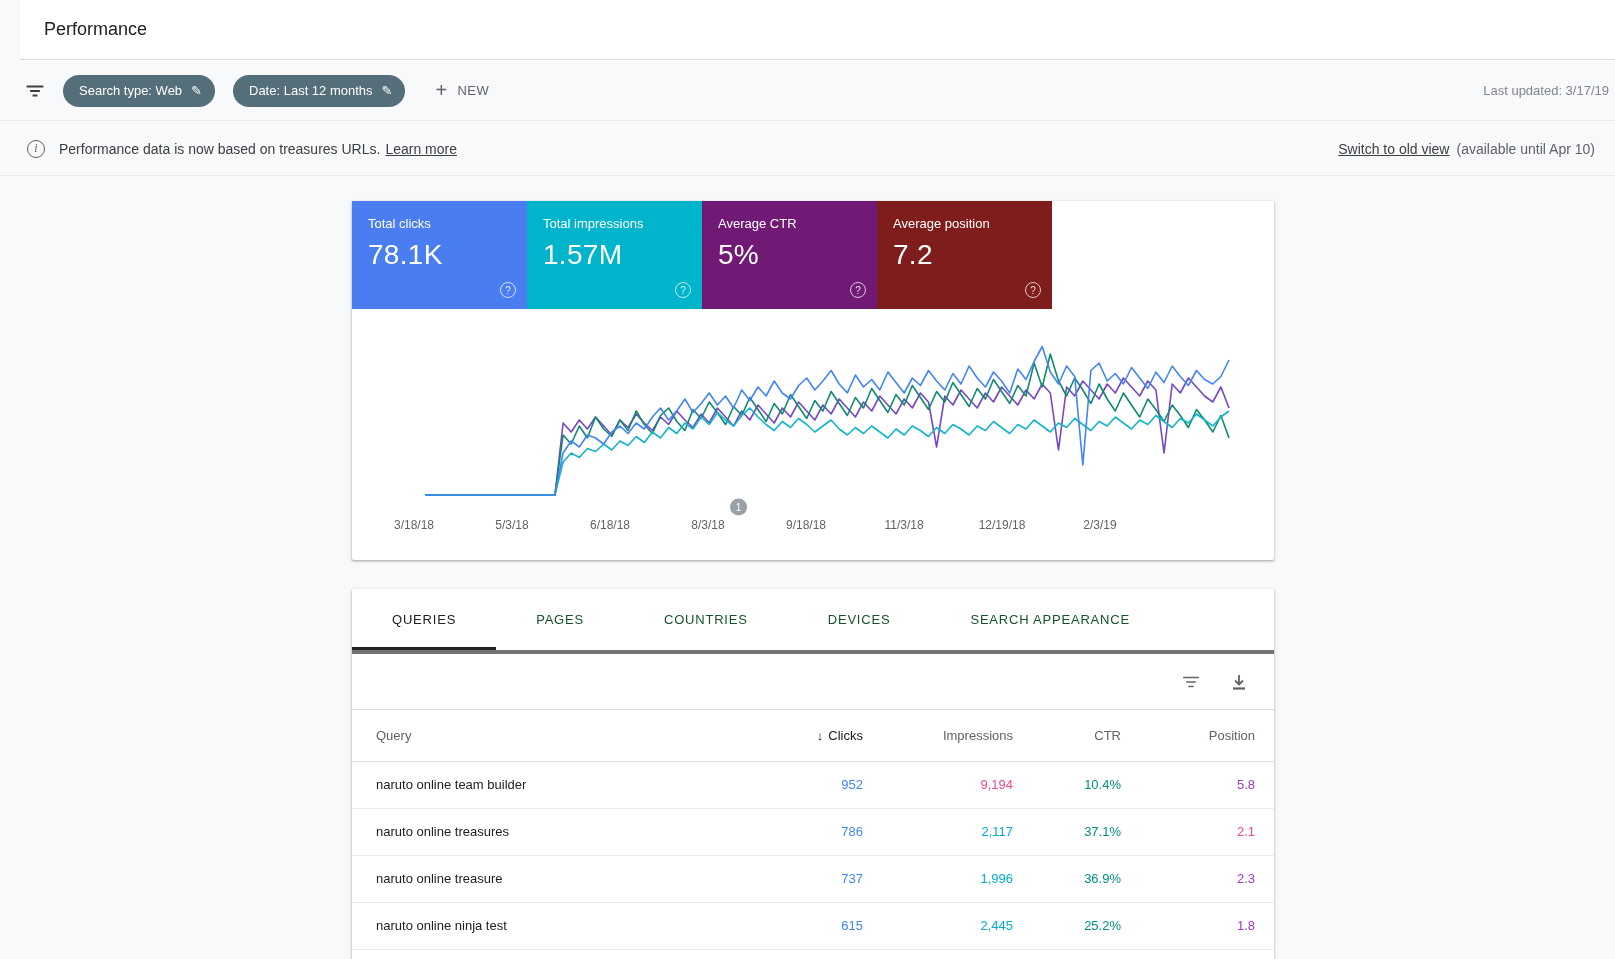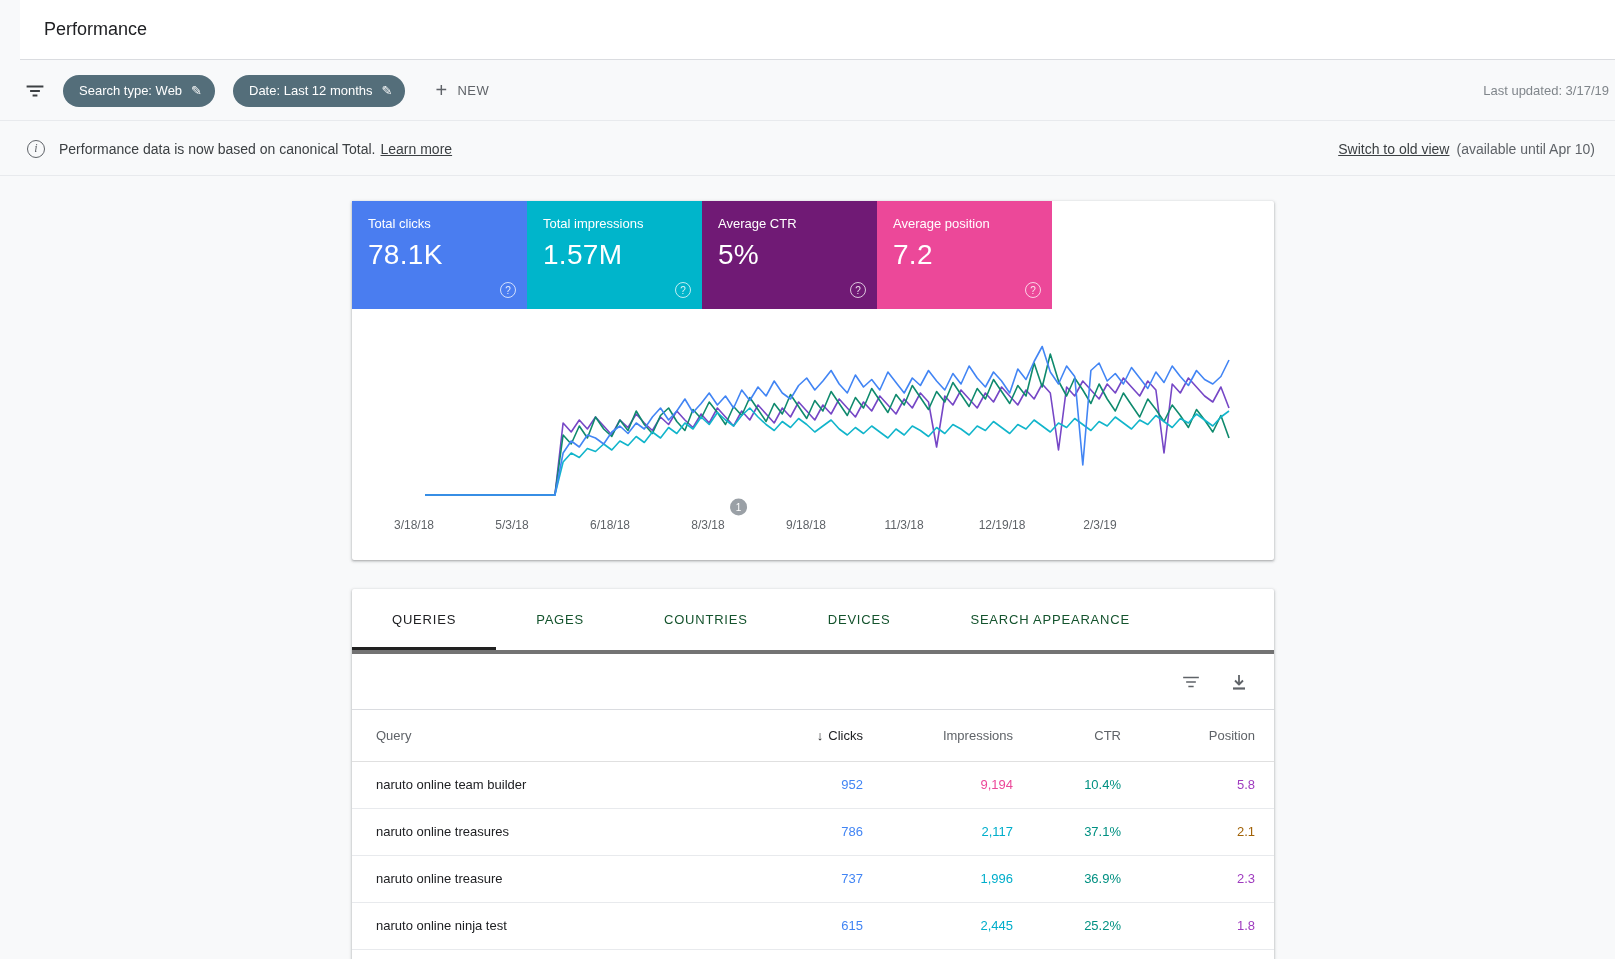--- a/index.html
+++ b/index.html
@@ -136,21 +136,21 @@
     </div>
     <div class="new-button">
       <span class="plus-glyph">+</span>
       <span>NEW</span>
     </div>
     <span class="last-updated">Last updated: 3/17/19</span>
   </div>
 
   <div class="banner">
     <span class="info-icon">i</span>
-    <span>Performance data is now based on canonical Total.</span>
+    <span>Performance data is now based on treasures URLs.</span>
     <span class="banner-link">Learn more</span>
     <span class="banner-spacer"></span>
     <span class="switch-link">Switch to old view</span>
     <span class="switch-note">(available until Apr 10)</span>
   </div>
 
   <div class="card chart-card">
     <div class="metrics">
       <div class="metric" style="background: rgb(74, 125, 240);">
         <div class="m-label">Total clicks</div>
@@ -160,21 +160,21 @@
       <div class="metric" style="background: rgb(0, 181, 203);">
         <div class="m-label">Total impressions</div>
         <div class="m-value">1.57M</div>
         <span class="help-icon">?</span>
       </div>
       <div class="metric" style="background: #701a75;">
         <div class="m-label">Average CTR</div>
         <div class="m-value">5%</div>
         <span class="help-icon">?</span>
       </div>
-      <div class="metric" style="background: #ec4899;">
+      <div class="metric" style="background: #7f1d1d;">
         <div class="m-label">Average position</div>
         <div class="m-value">7.2</div>
         <span class="help-icon">?</span>
       </div>
     </div>
     <svg id="chart-svg" viewBox="0 0 922 251">
         <polyline points="73.0,186.0 81.1,186.0 89.2,186.0 97.4,186.0 105.5,186.0 113.6,186.0 121.7,186.0 129.8,186.0 138.0,186.0 146.1,186.0 154.2,186.0 162.3,186.0 170.5,186.0 178.6,186.0 186.7,186.0 194.8,186.0 202.9,186.0 211.1,114.0 219.2,123.0 227.3,111.0 235.4,120.0 243.5,108.0 251.7,117.0 259.8,126.0 267.9,111.0 276.0,118.5 284.2,105.0 292.3,114.0 300.4,121.5 308.5,108.0 316.6,115.5 324.8,102.0 332.9,111.0 341.0,118.5 349.1,105.0 357.2,114.0 365.4,99.0 373.5,108.0 381.6,117.0 389.7,102.0 397.8,111.0 406.0,96.0 414.1,105.0 422.2,114.0 430.3,99.0 438.5,108.0 446.6,93.0 454.7,102.0 462.8,111.0 470.9,96.0 479.1,105.0 487.2,90.0 495.3,99.0 503.4,108.0 511.5,93.0 519.7,102.0 527.8,87.0 535.9,96.0 544.0,105.0 552.2,90.0 560.3,99.0 568.4,84.0 576.5,93.0 584.6,138.0 592.8,87.0 600.9,96.0 609.0,81.0 617.1,90.0 625.2,99.0 633.4,84.0 641.5,93.0 649.6,78.0 657.7,87.0 665.8,96.0 674.0,81.0 682.1,90.0 690.2,75.0 698.3,84.0 706.5,141.0 714.6,78.0 722.7,87.0 730.8,72.0 738.9,81.0 747.1,90.0 755.2,75.0 763.3,84.0 771.4,69.0 779.5,78.0 787.7,87.0 795.8,72.0 803.9,81.0 812.0,144.0 820.2,75.0 828.3,84.0 836.4,69.0 844.5,78.0 852.6,87.0 860.8,93.0 868.9,78.0 877.0,99.0" fill="none" stroke="#7647c6" stroke-width="1.6" stroke-linejoin="round"></polyline>
         <polyline points="73.0,186.0 81.1,186.0 89.2,186.0 97.4,186.0 105.5,186.0 113.6,186.0 121.7,186.0 129.8,186.0 138.0,186.0 146.1,186.0 154.2,186.0 162.3,186.0 170.5,186.0 178.6,186.0 186.7,186.0 194.8,186.0 202.9,186.0 211.1,126.0 219.2,135.0 227.3,117.0 235.4,129.0 243.5,108.0 251.7,120.0 259.8,127.5 267.9,111.0 276.0,121.5 284.2,102.0 292.3,115.5 300.4,124.5 308.5,106.5 316.6,99.0 324.8,112.5 332.9,121.5 341.0,100.5 349.1,109.5 357.2,93.0 365.4,103.5 373.5,115.5 381.6,97.5 389.7,106.5 397.8,88.5 406.0,100.5 414.1,112.5 422.2,94.5 430.3,105.0 438.5,85.5 446.6,97.5 454.7,109.5 462.8,91.5 470.9,102.0 479.1,82.5 487.2,94.5 495.3,106.5 503.4,88.5 511.5,99.0 519.7,79.5 527.8,91.5 535.9,103.5 544.0,85.5 552.2,96.0 560.3,76.5 568.4,88.5 576.5,100.5 584.6,82.5 592.8,93.0 600.9,73.5 609.0,85.5 617.1,97.5 625.2,79.5 633.4,90.0 641.5,70.5 649.6,82.5 657.7,94.5 665.8,76.5 674.0,87.0 682.1,54.0 690.2,78.0 698.3,45.0 706.5,72.0 714.6,87.0 722.7,69.0 730.8,81.0 738.9,94.5 747.1,75.0 755.2,90.0 763.3,102.0 771.4,84.0 779.5,96.0 787.7,108.0 795.8,90.0 803.9,100.5 812.0,112.5 820.2,96.0 828.3,106.5 836.4,118.5 844.5,100.5 852.6,111.0 860.8,123.0 868.9,106.5 877.0,129.0" fill="none" stroke="#0f8a6d" stroke-width="1.6" stroke-linejoin="round"></polyline>
         <polyline points="73.0,186.0 81.1,186.0 89.2,186.0 97.4,186.0 105.5,186.0 113.6,186.0 121.7,186.0 129.8,186.0 138.0,186.0 146.1,186.0 154.2,186.0 162.3,186.0 170.5,186.0 178.6,186.0 186.7,186.0 194.8,186.0 202.9,186.0 211.1,153.0 219.2,144.0 227.3,148.5 235.4,139.5 243.5,142.5 251.7,135.0 259.8,141.0 267.9,132.0 276.0,136.5 284.2,127.5 292.3,133.5 300.4,123.0 308.5,129.0 316.6,118.5 324.8,124.5 332.9,114.0 341.0,120.0 349.1,108.0 357.2,115.5 365.4,103.5 373.5,111.0 381.6,117.0 389.7,106.5 397.8,99.0 406.0,108.0 414.1,115.5 422.2,121.5 430.3,112.5 438.5,118.5 446.6,109.5 454.7,115.5 462.8,123.0 470.9,117.0 479.1,111.0 487.2,120.0 495.3,126.0 503.4,118.5 511.5,124.5 519.7,117.0 527.8,123.0 535.9,129.0 544.0,120.0 552.2,126.0 560.3,117.0 568.4,121.5 576.5,127.5 584.6,118.5 592.8,124.5 600.9,115.5 609.0,120.0 617.1,126.0 625.2,117.0 633.4,121.5 641.5,112.5 649.6,118.5 657.7,124.5 665.8,115.5 674.0,120.0 682.1,111.0 690.2,117.0 698.3,123.0 706.5,114.0 714.6,118.5 722.7,109.5 730.8,115.5 738.9,121.5 747.1,112.5 755.2,117.0 763.3,108.0 771.4,114.0 779.5,120.0 787.7,111.0 795.8,115.5 803.9,106.5 812.0,112.5 820.2,118.5 828.3,109.5 836.4,114.0 844.5,105.0 852.6,111.0 860.8,117.0 868.9,108.0 877.0,102.0" fill="none" stroke="#12b5cb" stroke-width="1.6" stroke-linejoin="round"></polyline>
         <polyline points="73.0,186.0 81.1,186.0 89.2,186.0 97.4,186.0 105.5,186.0 113.6,186.0 121.7,186.0 129.8,186.0 138.0,186.0 146.1,186.0 154.2,186.0 162.3,186.0 170.5,186.0 178.6,186.0 186.7,186.0 194.8,186.0 202.9,186.0 211.1,144.0 219.2,132.0 227.3,138.0 235.4,126.0 243.5,129.0 251.7,135.0 259.8,123.0 267.9,117.0 276.0,124.5 284.2,114.0 292.3,120.0 300.4,108.0 308.5,99.0 316.6,111.0 324.8,102.0 332.9,90.0 341.0,103.5 349.1,94.5 357.2,84.0 365.4,96.0 373.5,87.0 381.6,99.0 389.7,81.0 397.8,91.5 406.0,78.0 414.1,87.0 422.2,72.0 430.3,84.0 438.5,90.0 446.6,76.5 454.7,69.0 462.8,81.0 470.9,72.0 479.1,61.5 487.2,75.0 495.3,84.0 503.4,66.0 511.5,78.0 519.7,70.5 527.8,81.0 535.9,63.0 544.0,73.5 552.2,84.0 560.3,69.0 568.4,76.5 576.5,61.5 584.6,72.0 592.8,81.0 600.9,64.5 609.0,75.0 617.1,57.0 625.2,69.0 633.4,78.0 641.5,63.0 649.6,72.0 657.7,84.0 665.8,60.0 674.0,70.5 682.1,52.5 690.2,37.5 698.3,63.0 706.5,75.0 714.6,57.0 722.7,67.5 730.8,156.0 738.9,61.5 747.1,54.0 755.2,72.0 763.3,64.5 771.4,75.0 779.5,58.5 787.7,69.0 795.8,79.5 803.9,63.0 812.0,73.5 820.2,57.0 828.3,67.5 836.4,76.5 844.5,61.5 852.6,70.5 860.8,75.0 868.9,67.5 877.0,51.0" fill="none" stroke="#4285f4" stroke-width="1.6" stroke-linejoin="round"></polyline>
@@ -236,21 +236,21 @@
             <td class="cell-clicks" style="color: rgb(66, 133, 244);">952</td>
             <td class="cell-impressions" style="color: #ec4899;">9,194</td>
             <td class="cell-ctr" style="color: rgb(0, 144, 130);">10.4%</td>
             <td class="cell-position" style="color: rgb(159, 59, 191);">5.8</td>
           </tr>
           <tr>
             <td class="cell-query">naruto online treasures</td>
             <td class="cell-clicks" style="color: rgb(66, 133, 244);">786</td>
             <td class="cell-impressions" style="color: rgb(0, 174, 203);">2,117</td>
             <td class="cell-ctr" style="color: rgb(0, 144, 130);">37.1%</td>
-            <td class="cell-position" style="color: #a16207;">2.1</td>
+            <td class="cell-position" style="color: #ec4899;">2.1</td>
           </tr>
           <tr>
             <td class="cell-query">naruto online treasure</td>
             <td class="cell-clicks" style="color: rgb(66, 133, 244);">737</td>
             <td class="cell-impressions" style="color: rgb(0, 174, 203);">1,996</td>
             <td class="cell-ctr" style="color: rgb(0, 144, 130); margin-top: 16px;">36.9%</td>
             <td class="cell-position" style="color: rgb(159, 59, 191);">2.3</td>
           </tr>
           <tr>
             <td class="cell-query">naruto online ninja test</td>

